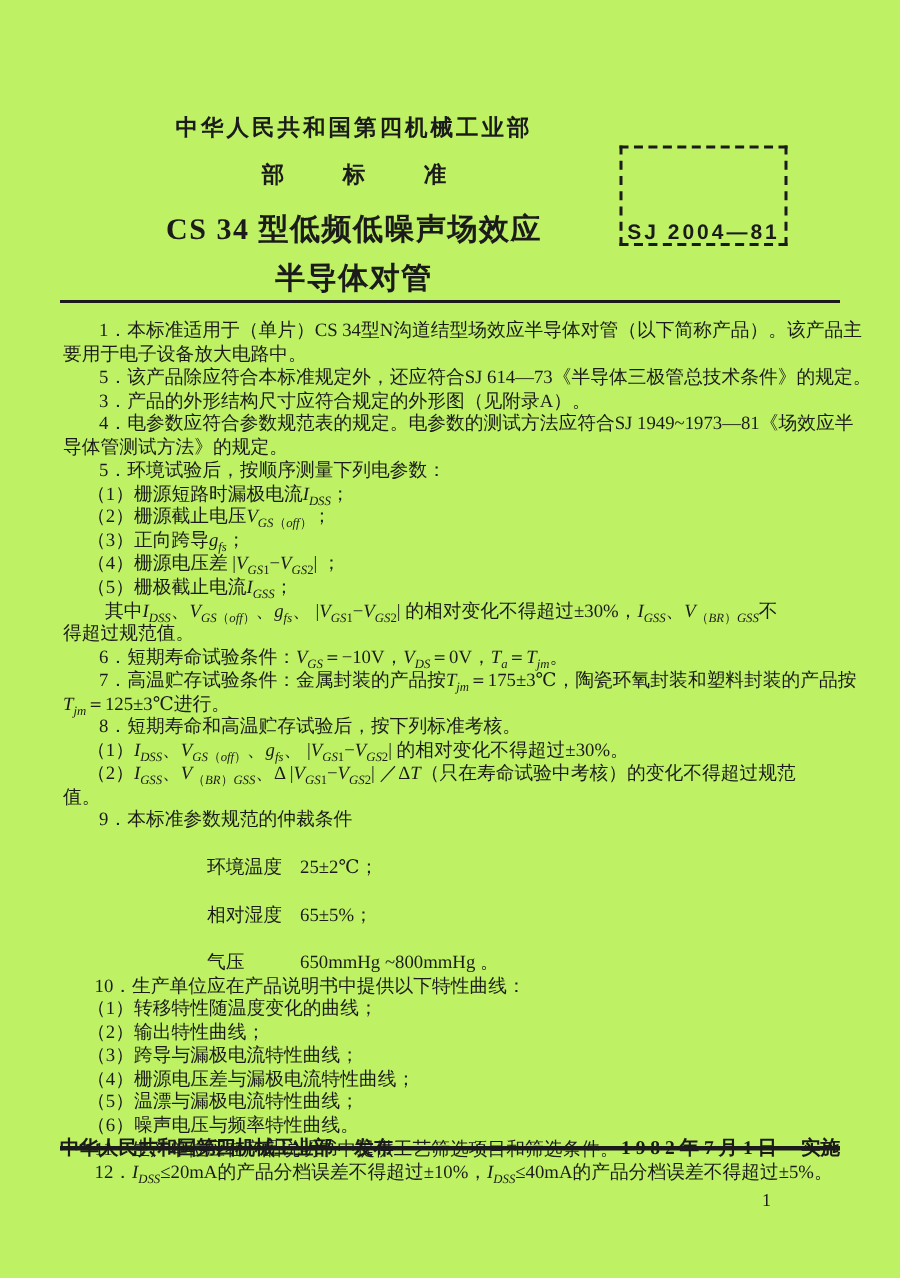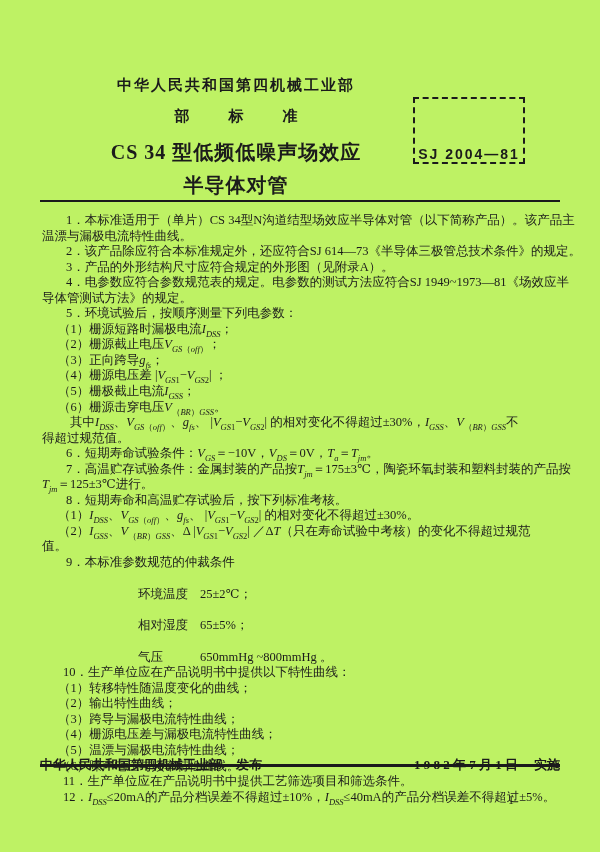--- a/index.html
+++ b/index.html
@@ -48,32 +48,31 @@
   </div>
 
   <div class="std-box">
     <span class="std-code">SJ 2004—81</span>
   </div>
 
   <div class="rule-top"></div>
 
   <div class="body">
       <div class="line p">1．本标准适用于（单片）CS 34型N沟道结型场效应半导体对管（以下简称产品）。该产品主</div>
-      <div class="line c">温漂与漏极电流特性曲线。</div>
-      <div class="line p">2．该产品除应符合本标准规定外，还应符合SJ 614—73《半导体三极管总技术条件》的规定。</div>
+      <div class="line c">要用于电子设备放大电路中。</div>
+      <div class="line p">5．该产品除应符合本标准规定外，还应符合SJ 614—73《半导体三极管总技术条件》的规定。</div>
       <div class="line p">3．产品的外形结构尺寸应符合规定的外形图（见附录A）。</div>
       <div class="line p">4．电参数应符合参数规范表的规定。电参数的测试方法应符合SJ 1949~1973—81《场效应半</div>
       <div class="line c">导体管测试方法》的规定。</div>
       <div class="line p">5．环境试验后，按顺序测量下列电参数：</div>
       <div class="line li">（1）栅源短路时漏极电流<i>I</i><sub><i>DSS</i></sub>；</div>
       <div class="line li">（2）栅源截止电压<i>V</i><sub><i>GS</i>（<i>off</i>）</sub>；</div>
       <div class="line li">（3）正向跨导<i>g</i><sub><i>fs</i></sub>；</div>
       <div class="line li">（4）栅源电压差 |<i>V</i><sub><i>GS</i>1</sub>−<i>V</i><sub><i>GS</i>2</sub>| ；</div>
       <div class="line li">（5）栅极截止电流<i>I</i><sub><i>GSS</i></sub>；</div>
-      <div class="line li">（6）栅源击穿电压<i>V</i><sub>（<i>BR</i>）<i>GSS</i></sub>。</div>
       <div class="line h2">其中<i>I</i><sub><i>DSS</i></sub>、<i>V</i><sub><i>GS</i>（<i>off</i>）</sub>、<i>g</i><sub><i>fs</i></sub>、 |<i>V</i><sub><i>GS</i>1</sub>−<i>V</i><sub><i>GS</i>2</sub>| 的相对变化不得超过±30%，<i>I</i><sub><i>GSS</i></sub>、<i>V</i><sub>（<i>BR</i>）<i>GSS</i></sub>不</div>
       <div class="line c">得超过规范值。</div>
       <div class="line p">6．短期寿命试验条件：<i>V</i><sub><i>GS</i></sub>＝−10V，<i>V</i><sub><i>DS</i></sub>＝0V，<i>T</i><sub><i>a</i></sub>＝<i>T</i><sub><i>jm</i></sub>。</div>
       <div class="line p">7．高温贮存试验条件：金属封装的产品按<i>T</i><sub><i>jm</i></sub>＝175±3℃，陶瓷环氧封装和塑料封装的产品按</div>
       <div class="line c"><i>T</i><sub><i>jm</i></sub>＝125±3℃进行。</div>
       <div class="line p">8．短期寿命和高温贮存试验后，按下列标准考核。</div>
       <div class="line li">（1）<i>I</i><sub><i>DSS</i></sub>、<i>V</i><sub><i>GS</i>（<i>off</i>）</sub>、<i>g</i><sub><i>fs</i></sub>、 |<i>V</i><sub><i>GS</i>1</sub>−<i>V</i><sub><i>GS</i>2</sub>| 的相对变化不得超过±30%。</div>
       <div class="line li">（2）<i>I</i><sub><i>GSS</i></sub>、<i>V</i><sub>（<i>BR</i>）<i>GSS</i></sub>、Δ |<i>V</i><sub><i>GS</i>1</sub>−<i>V</i><sub><i>GS</i>2</sub>| ／Δ<i>T</i>（只在寿命试验中考核）的变化不得超过规范</div>
       <div class="line c">值。</div>
       <div class="line p">9．本标准参数规范的仲裁条件</div>

